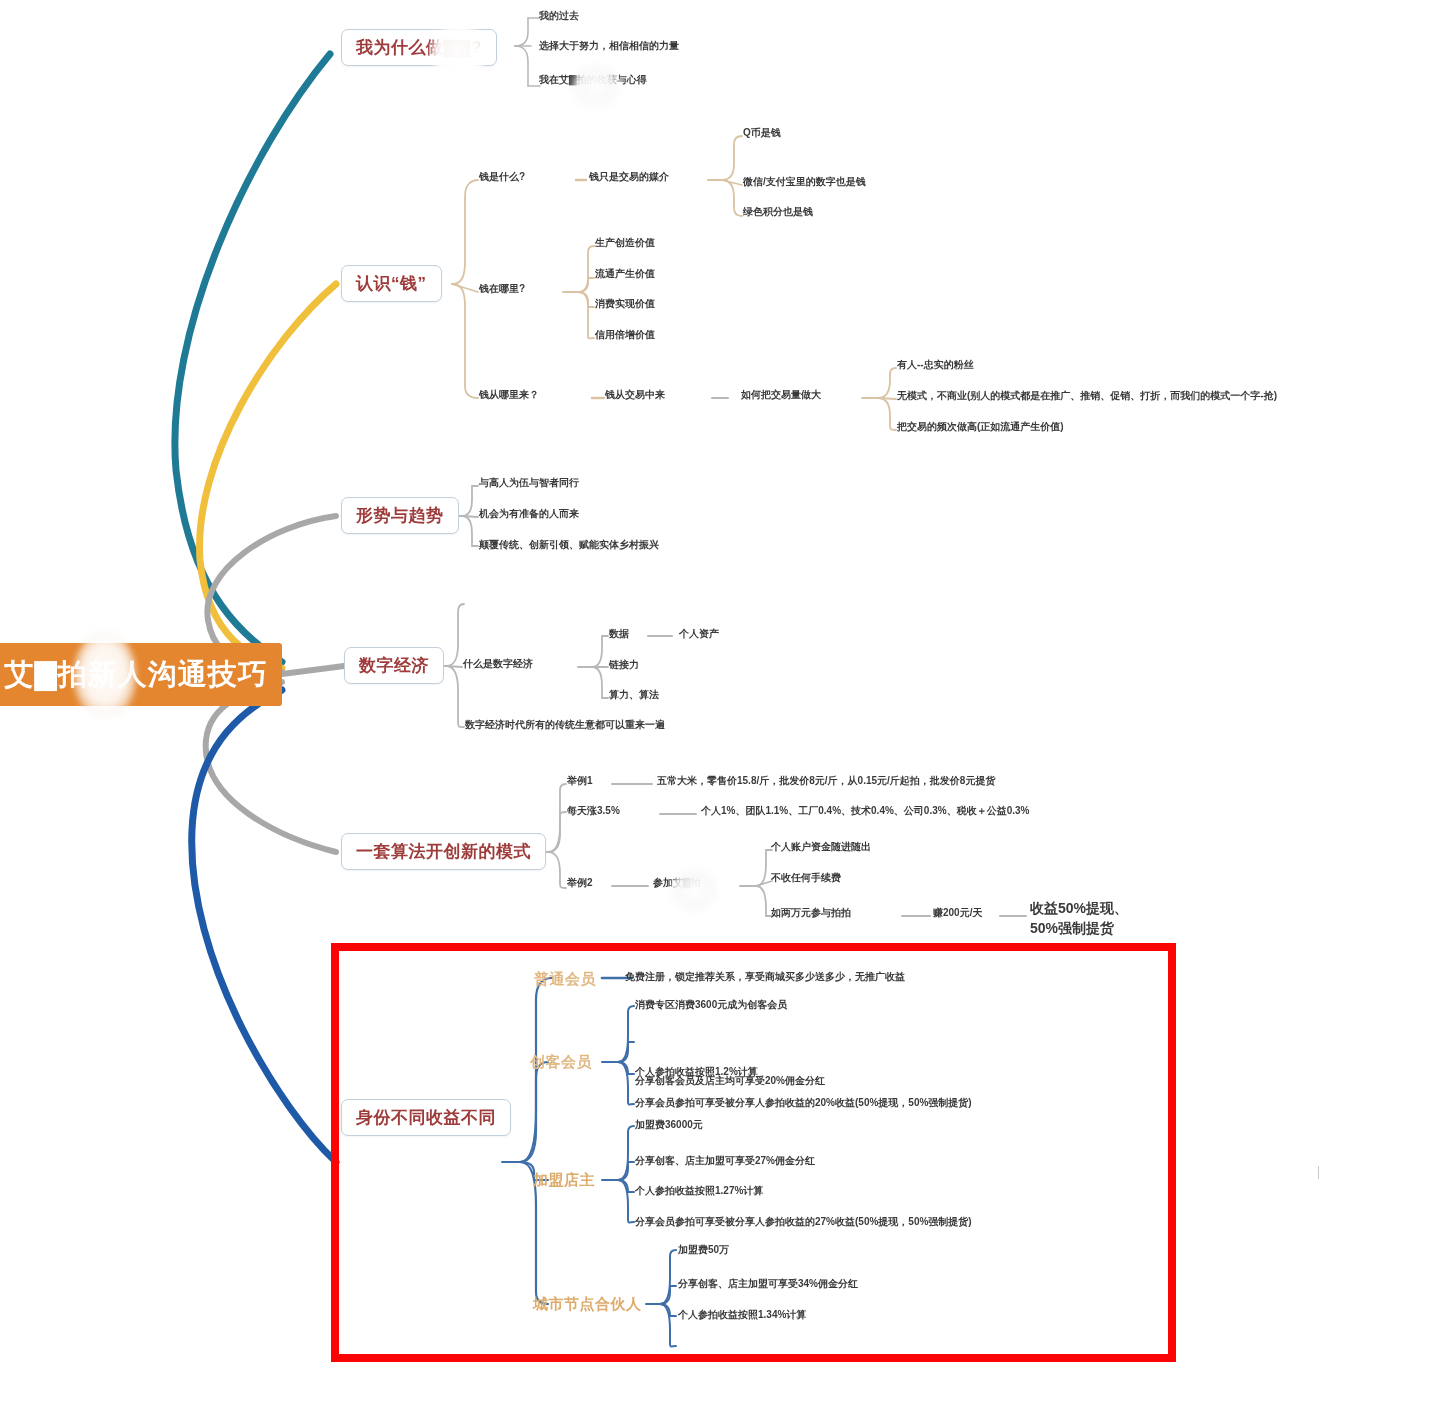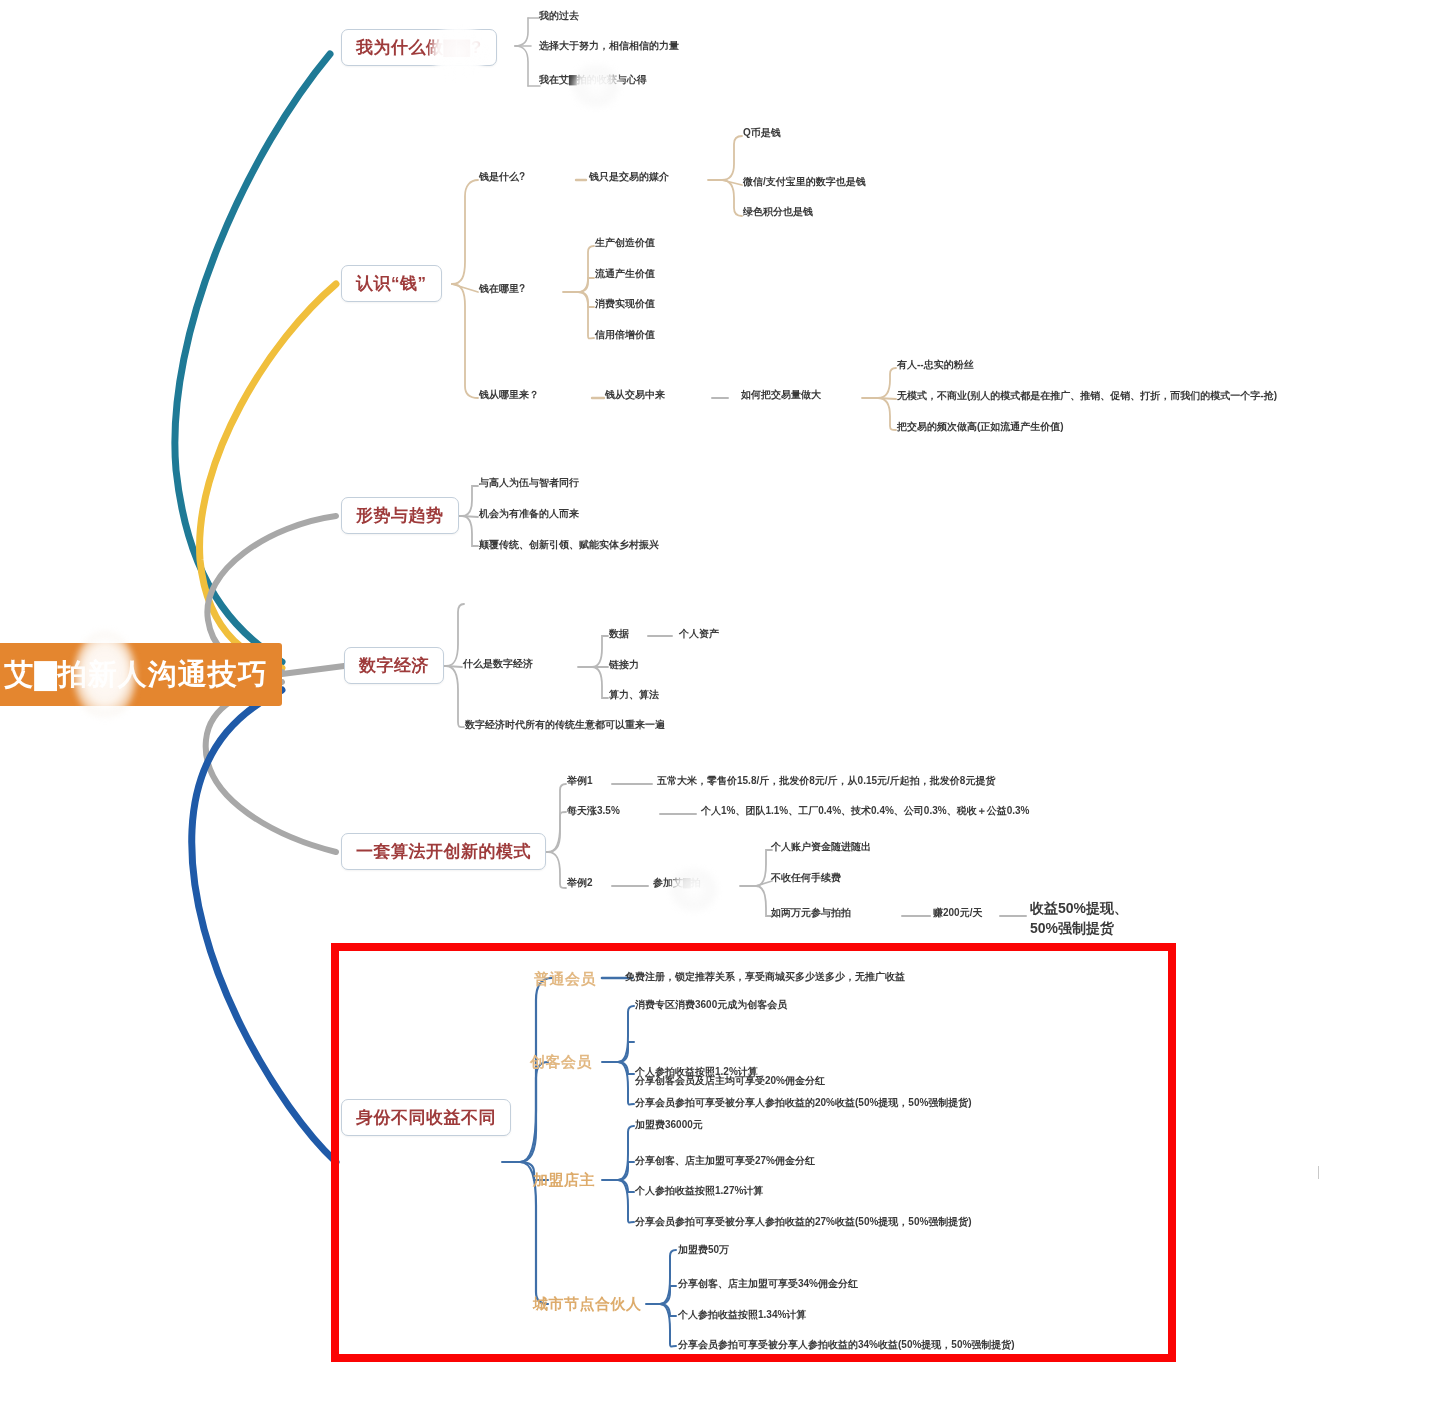--- a/index.html
+++ b/index.html
@@ -331,15 +331,14 @@
   <div class="tan-label strong" style="left:533px; top:1171px;">加盟店主</div>
   <div class="tnode" style="left:635px; top:1118px;">加盟费36000元</div>
   <div class="tnode" style="left:635px; top:1154px;">分享创客、店主加盟可享受27%佣金分红</div>
   <div class="tnode" style="left:635px; top:1184px;">个人参拍收益按照1.27%计算</div>
   <div class="tnode" style="left:635px; top:1215px;">分享会员参拍可享受被分享人参拍收益的27%收益(50%提现，50%强制提货)</div>
 
   <div class="tan-label strong" style="left:533px; top:1295px;">城市节点合伙人</div>
   <div class="tnode" style="left:678px; top:1243px;">加盟费50万</div>
   <div class="tnode" style="left:678px; top:1277px;">分享创客、店主加盟可享受34%佣金分红</div>
   <div class="tnode" style="left:678px; top:1308px;">个人参拍收益按照1.34%计算</div>
-  <div class="tnode" style="left:678px; top:1338px;">分享会员参拍可享受被分享人参拍收益的34%收益(50%提现，50%强制提货)</div>
 
 </div>
 
 </body></html>

